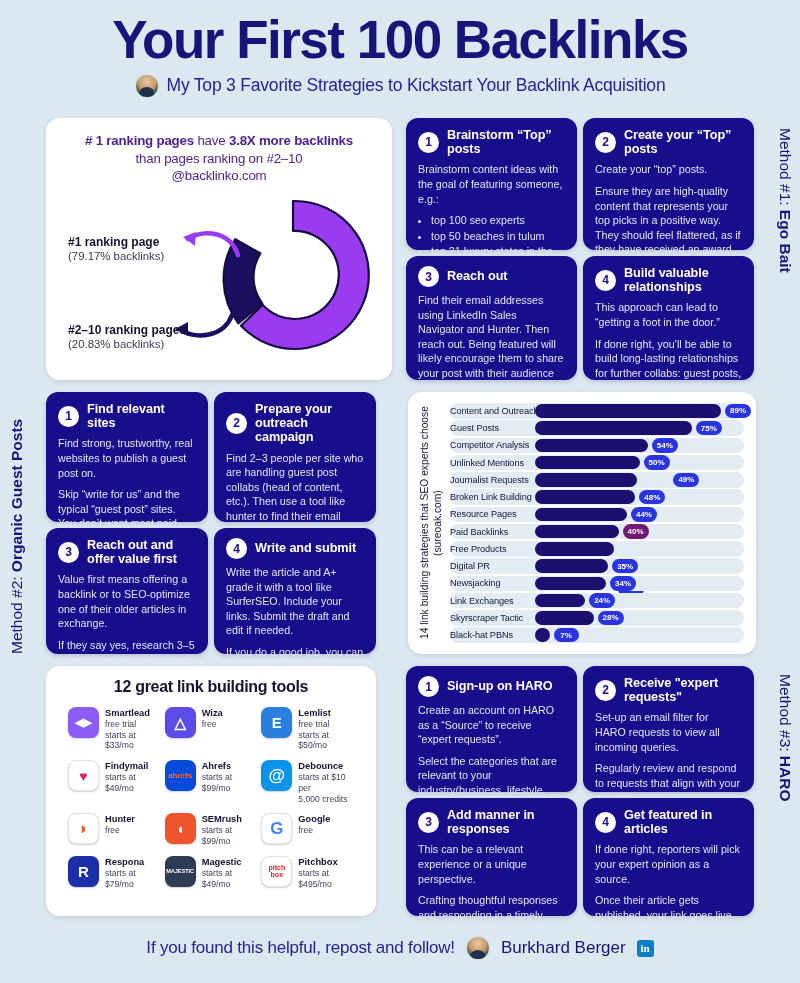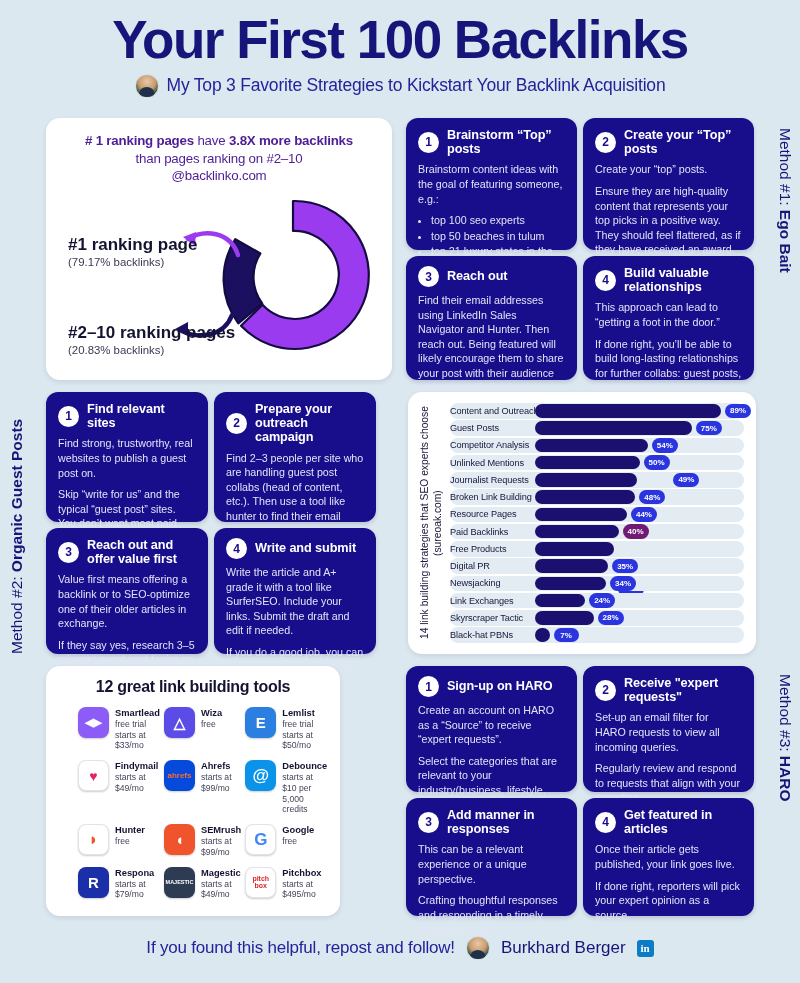--- a/index.html
+++ b/index.html
@@ -75,21 +75,21 @@
   .card-body ul { margin: 0 0 0 13px; }
   .card-body li { margin-bottom: 1px; }
 
   
   #donut-panel { position: absolute; left: 46px; top: 118px; width: 346px; height: 262px; padding: 14px 16px; }
   #donut-caption { text-align: center; font-size: 13.3px; line-height: 1.33; color: #4c1d95; letter-spacing: -0.2px; }
   #donut-caption .b { font-weight: bold; }
   #donut-area { position: relative; height: 176px; margin-top: 6px; }
   #donut-svg { position: absolute; right: -2px; top: -2px; }
   .donut-legend { position: absolute; left: 6px; }
-  .dl-title { font-size: 17px; font-weight: bold; color: #141432; }
+  .dl-title { font-size: 12px; font-weight: bold; color: #141432; }
   .dl-sub { font-size: 11.4px; color: #3a3a52; margin-top: 1px; }
   #legend-1 { top: 44px; }
   #legend-2 { top: 132px; }
   .arrow-svg { position: absolute; }
 
   
   #m1-grid { position: absolute; left: 406px; top: 118px; width: 348px; height: 262px;
              display: grid; grid-template-columns: 1fr 1fr; grid-template-rows: 132px 124px; gap: 6px; }
   #m1-label { right: 6px; top: 128px; height: 248px; }
 
@@ -118,21 +118,21 @@
   }
   .bar-pct {
     position: absolute; top: 0.5px; height: 14.6px;
     background: #2a35e0; color: #ffffff; border-radius: 8px;
     font-size: 8px; font-weight: bold;
     display: flex; align-items: center; justify-content: center;
     min-width: 25px; padding: 0 5px;
   }
 
   
-  #tools-panel { position: absolute; left: 46px; top: 666px; width: 294px; height: 250px; padding: 12px 32px; }
+  #tools-panel { position: absolute; left: 46px; top: 666px; width: 330px; height: 250px; padding: 12px 22px; }
   #tools-title { text-align: center; font-size: 16px; font-weight: bold; color: #141432; letter-spacing: -0.3px; margin-bottom: 11px; }
   #tools-grid { display: grid; grid-template-columns: repeat(3, 1fr); grid-template-rows: repeat(4, auto); gap: 9px 4px; }
   .tool { display: flex; gap: 6px; align-items: flex-start; }
   .tool-icon {
     width: 31px; height: 31px; border-radius: 8px; flex: 0 0 auto;
     display: flex; align-items: center; justify-content: center;
     font-size: 9px; font-weight: bold; color: #fff; overflow: hidden;
     box-shadow: 0 1px 2px rgba(0,0,0,0.2);
   }
   .tool-text { padding-top: 1px; }
@@ -535,22 +535,22 @@
         <p>This can be a relevant experience or a unique perspective.</p>
         <p>Crafting thoughtful responses and responding in a timely manner is critical.</p>
       </div>
     </div>
     <div class="blue-card">
       <div class="card-head">
         <div class="num-badge">4</div>
         <div class="card-title">Get featured in articles</div>
       </div>
       <div class="card-body">
+        <p>If done right, reporters will pick your expert opinion as a source.</p>
         <p>Once their article gets published, your link goes live.</p>
-        <p>If done right, reporters will pick your expert opinion as a source.</p>
       </div>
     </div>
   </div>
 <div class="side-label side-right" id="m3-label">
   <span>Method #3: </span><span class="bold">HARO</span>
 </div>
 
 <div id="footer">
   <div id="footer-text">If you found this helpful, repost and follow!</div>
   <div class="avatar"></div>

